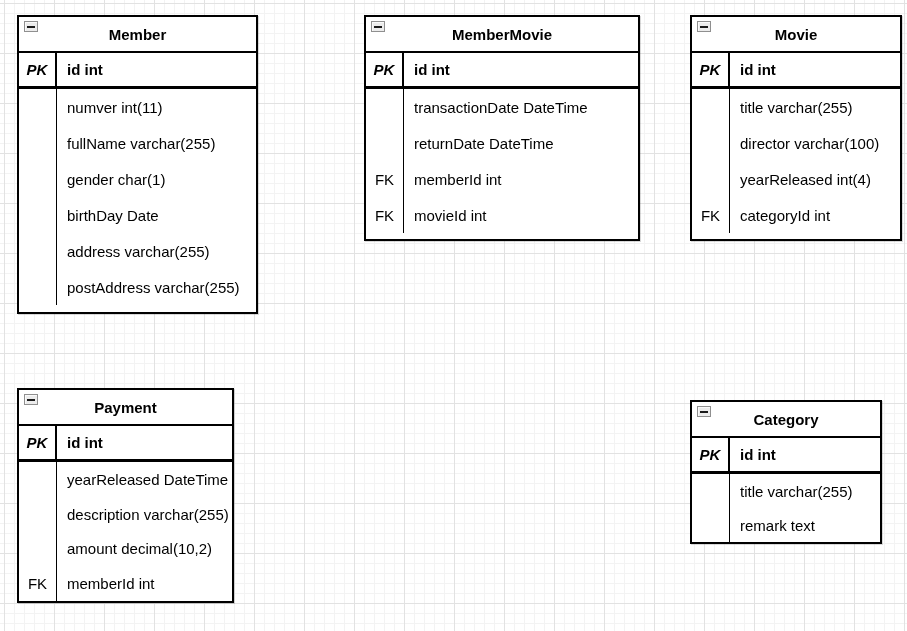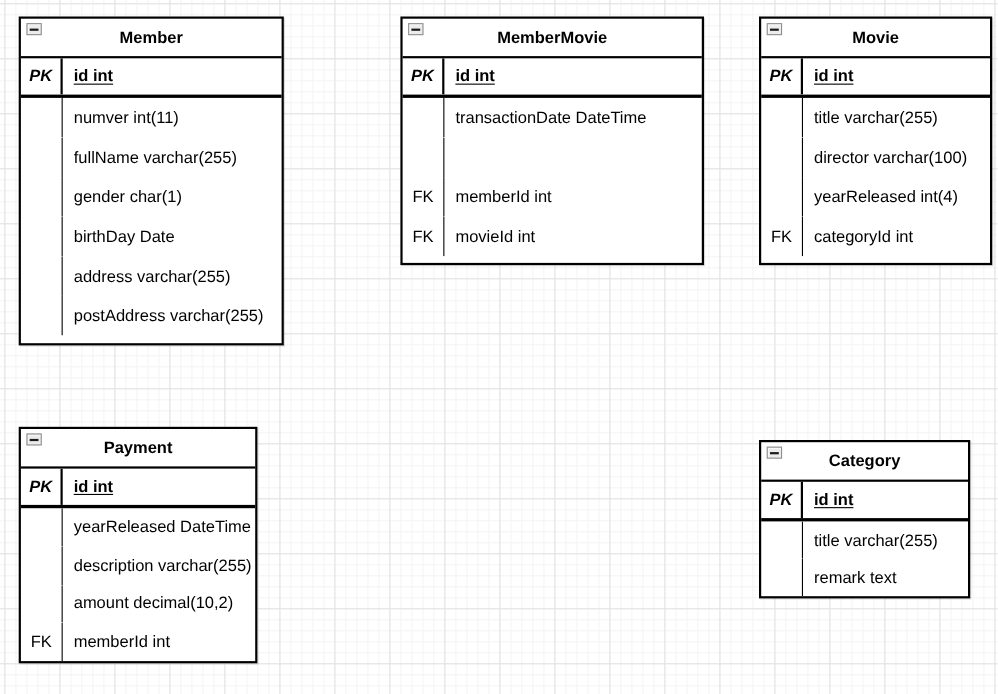--- a/index.html
+++ b/index.html
@@ -95,21 +95,20 @@
   .field-cell {
     flex: 1 1 auto;
     min-width: 0;
     display: flex;
     align-items: center;
     padding-left: 10px;
     white-space: nowrap;
   }
   .pk-field {
     font-weight: bold;
-    text-decoration: underline;
     text-underline-offset: 2px;
   }
   .t-filler { flex: 1 1 0; }
 </style>
 </head>
 <body>
 
 <div id="canvas">
     <div class="er-table" style="left: 17px; top: 15px; width: 241px; height: 299px;">
     <div class="t-title">
@@ -161,20 +160,21 @@
       <div class="key-cell">PK</div>
       <div class="field-cell pk-field">id int</div>
     </div>
     <div class="t-body">
         <div class="t-row">
     <div class="key-cell"></div>
     <div class="field-cell">transactionDate DateTime</div>
   </div>
         <div class="t-row">
     <div class="key-cell"></div>
+    <div class="field-cell">returnDate DateTime</div>
   </div>
         <div class="t-row">
     <div class="key-cell">FK</div>
     <div class="field-cell">memberId int</div>
   </div>
         <div class="t-row">
     <div class="key-cell">FK</div>
     <div class="field-cell">movieId int</div>
   </div>
         <div class="t-filler"></div>

